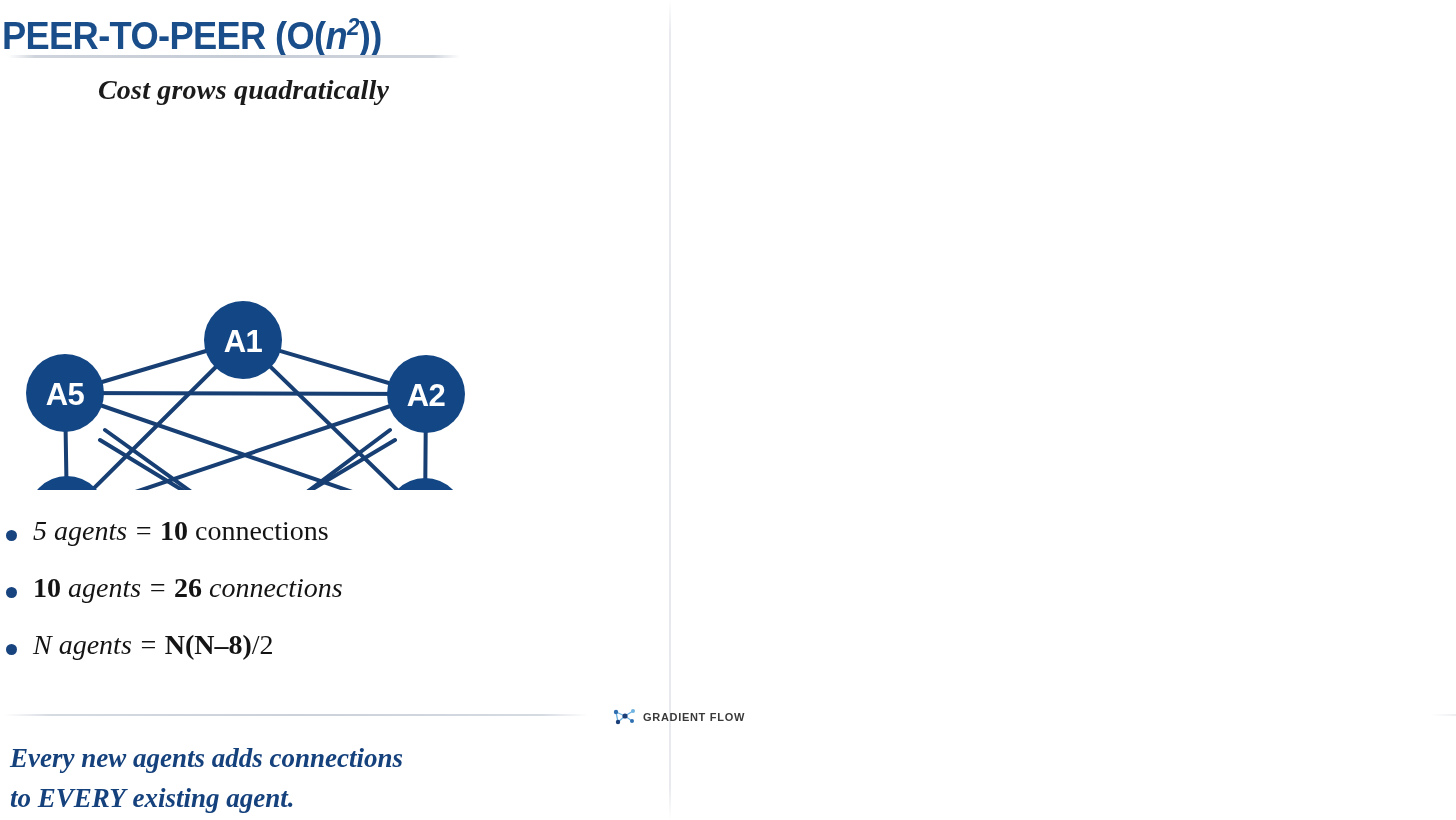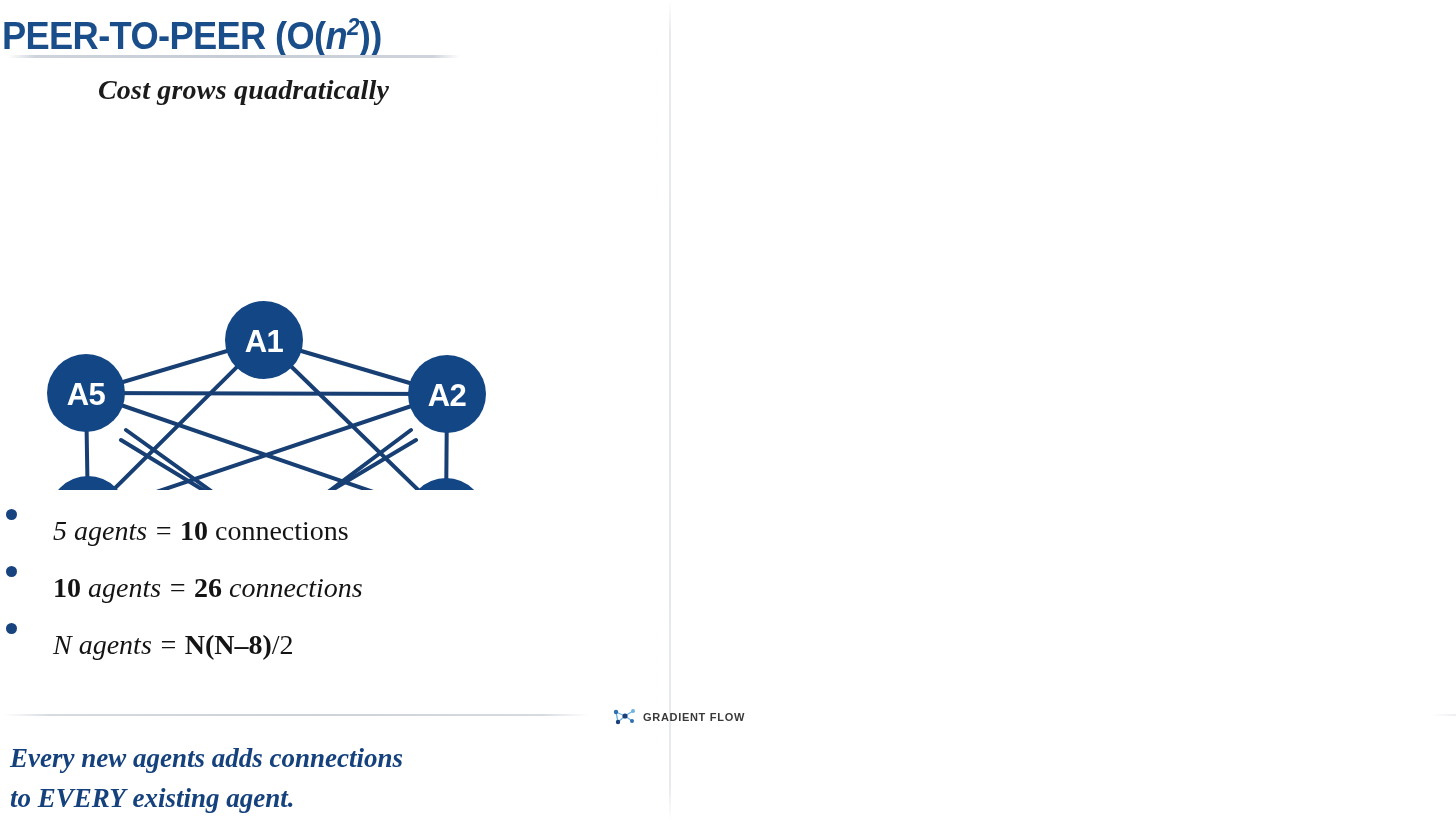--- a/index.html
+++ b/index.html
@@ -55,21 +55,21 @@
     font-weight:600;
     font-size:28px;
     color:#1b1b1b;
     white-space:nowrap;
     letter-spacing:0.2px;
   }
   .subtitle-left{left:0;width:487px;text-align:center;}
   .subtitle-right{left:700px;width:826px;text-align:center;}
 
   
-  .diagram{position:absolute;margin-left:21px;}
+  .diagram{position:absolute;}
   .diagram-left{left:0;top:140px;width:500px;height:350px;}
   .diagram-right{left:760px;top:180px;width:696px;height:320px;}
   .diagram svg{display:block;}
 
   .node-label{
     font-family:"Liberation Sans", sans-serif;
     font-weight:700;
     font-size:31px;
     fill:#ffffff;
     text-anchor:middle;
@@ -83,27 +83,26 @@
     fill:#ffffff;
     text-anchor:middle;
     dominant-baseline:central;
     letter-spacing:-0.5px;
   }
 
   
   .bullets{position:absolute;}
   .bullets-left{left:6px;top:515px;width:640px;}
   .bullet-row{
-    display:flex;align-items:flex-start;
+    display:flex;align-items:flex-end;
     margin-bottom:25px;
     font-family:"Liberation Serif", serif;
     font-size:28px;
     color:#141414;
     white-space:nowrap;
-    gap:20px;
   }
   .bullet-dot{
     flex:0 0 auto;
     width:11px;height:11px;border-radius:50%;
     background:#17437f;
     margin-right:16px;
     position:relative;top:-6px;
   }
   .bullet-text{display:inline-block;}
   .bullet-text .it{font-style:italic;font-weight:400;}

